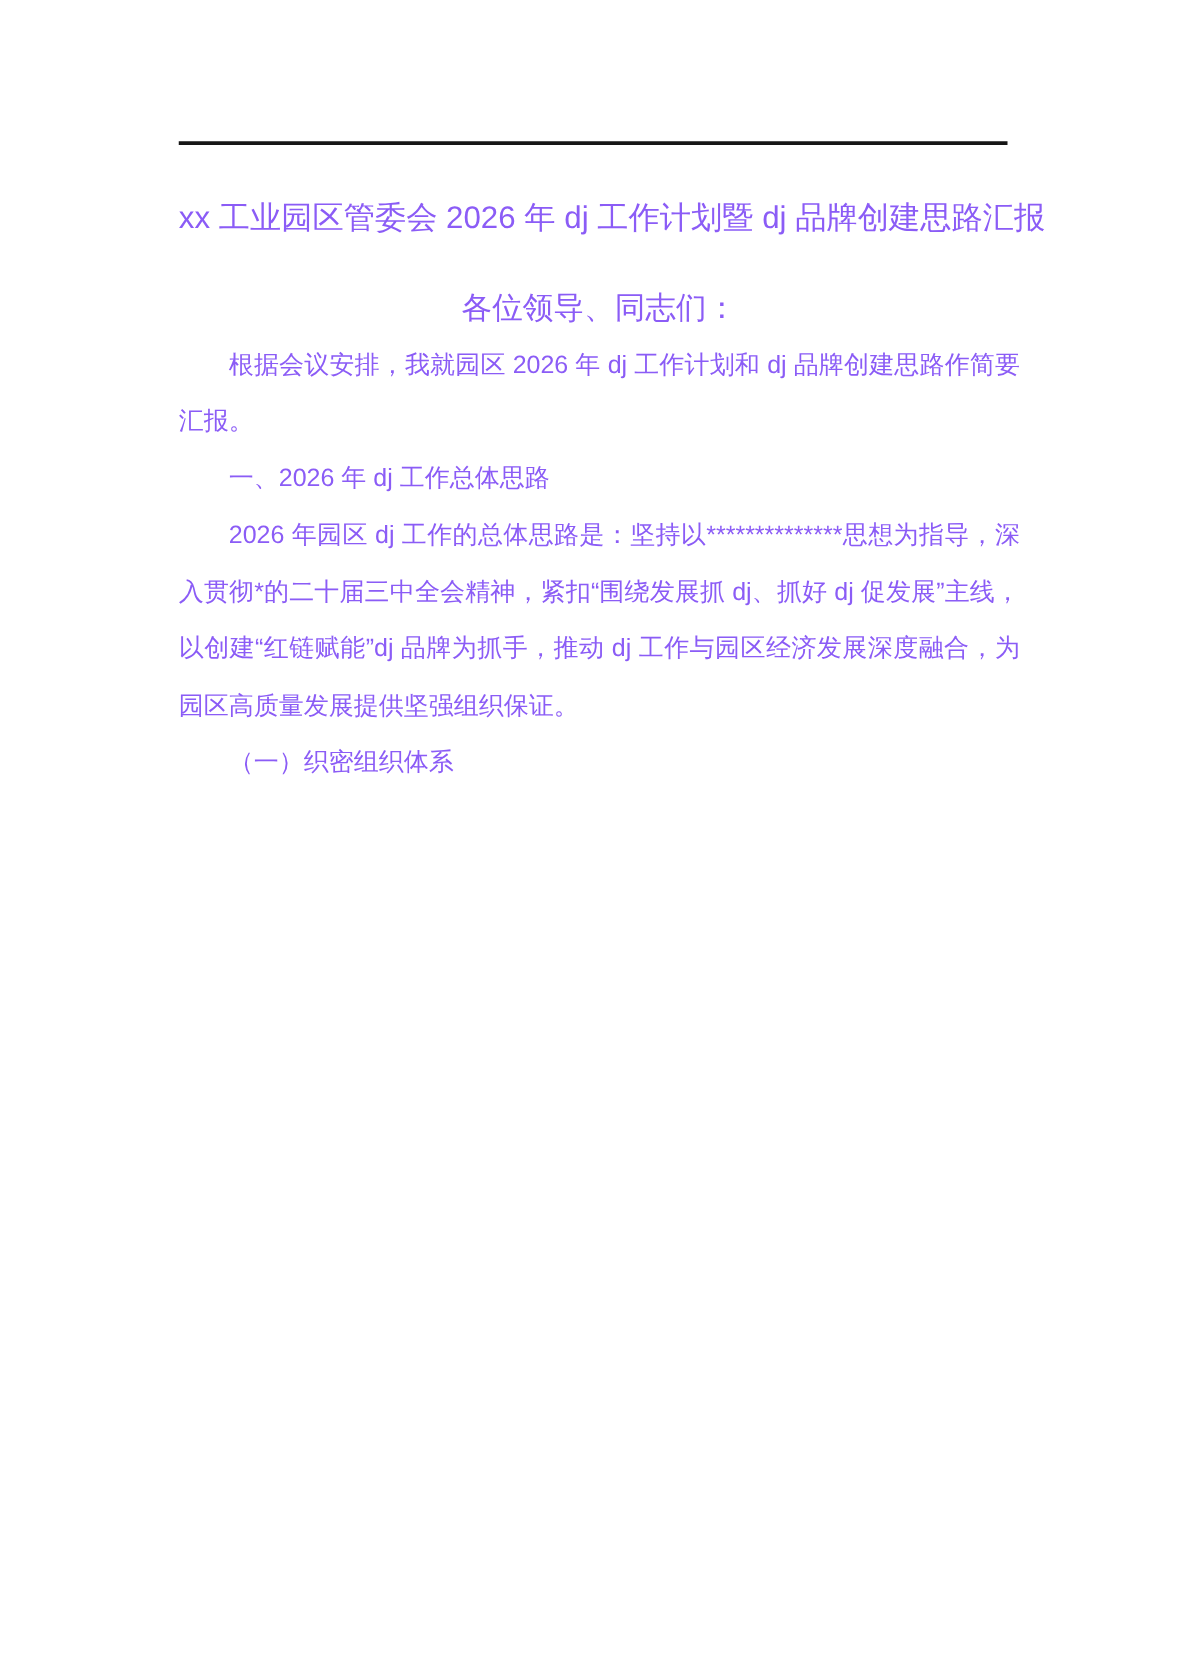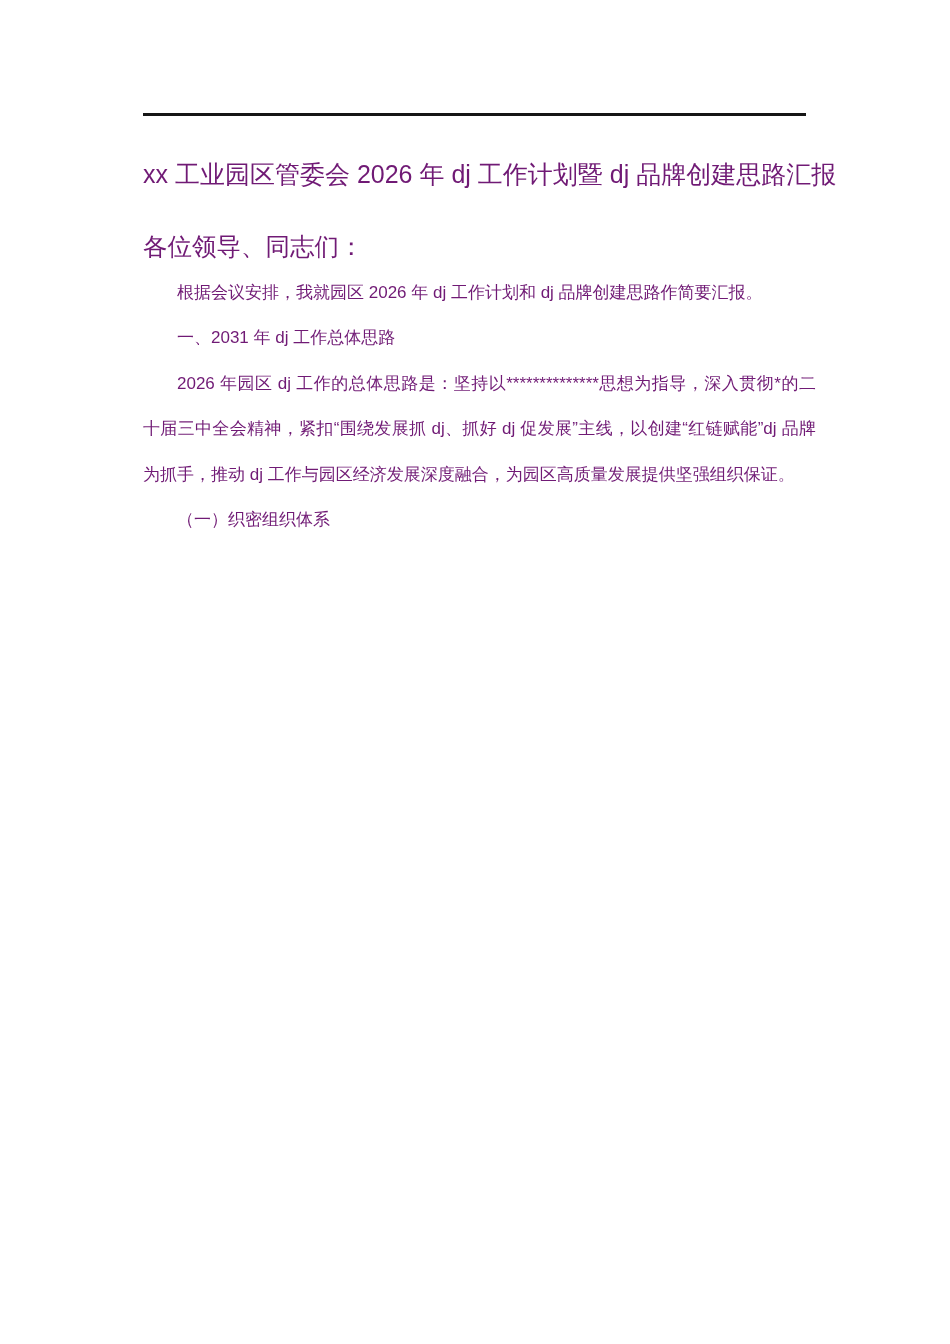--- a/index.html
+++ b/index.html
@@ -5,21 +5,21 @@
   html, body {
     margin: 0;
     padding: 0;
     background: #ffffff;
   }
   .page {
     position: relative;
     width: 950px;
     height: 1344px;
     background: #ffffff;
-    color: #701a75;
+    color: #8b5cf6;
     font-family: "Liberation Sans", "DejaVu Sans", sans-serif;
     overflow: hidden;
     box-sizing: border-box;
   }
   .divider {
     margin: 113px 0 0 143px;
     width: 663px;
     height: 3px;
     background: #161616;
   }
@@ -32,40 +32,40 @@
     font-weight: 400;
     line-height: 60px;
     text-align: center;
     white-space: nowrap;
     letter-spacing: 0;
   }
   .salutation {
     margin: 20px 0 0 0;
     font-size: 24.5px;
     line-height: 45.5px;
-    text-align: left;
+    text-align: center;
   }
   .block {
     margin: 0;
-    font-size: 17px;
+    font-size: 20px;
     line-height: 45.5px;
     text-indent: 2em;
     text-align: justify;
     font-weight: 400;
   }
   .heading, .subheading {
     text-align: left;
   }
 </style>
 </head>
 <body>
 
 <div class="page">
   <div class="divider"></div>
   <div class="content">
     <h1 class="doc-title">xx 工业园区管委会 2026 年 dj 工作计划暨 dj 品牌创建思路汇报</h1>
     <p class="salutation">各位领导、同志们：</p>
     <p class="block paragraph">根据会议安排，我就园区 2026 年 dj 工作计划和 dj 品牌创建思路作简要汇报。</p>
-    <p class="block heading">一、2031 年 dj 工作总体思路</p>
+    <p class="block heading">一、2026 年 dj 工作总体思路</p>
     <p class="block paragraph">2026 年园区 dj 工作的总体思路是：坚持以**************思想为指导，深入贯彻*的二十届三中全会精神，紧扣“围绕发展抓 dj、抓好 dj 促发展”主线，以创建“红链赋能”dj 品牌为抓手，推动 dj 工作与园区经济发展深度融合，为园区高质量发展提供坚强组织保证。</p>
     <p class="block subheading">（一）织密组织体系</p>
   </div>
 </div>
 
 </body></html>

